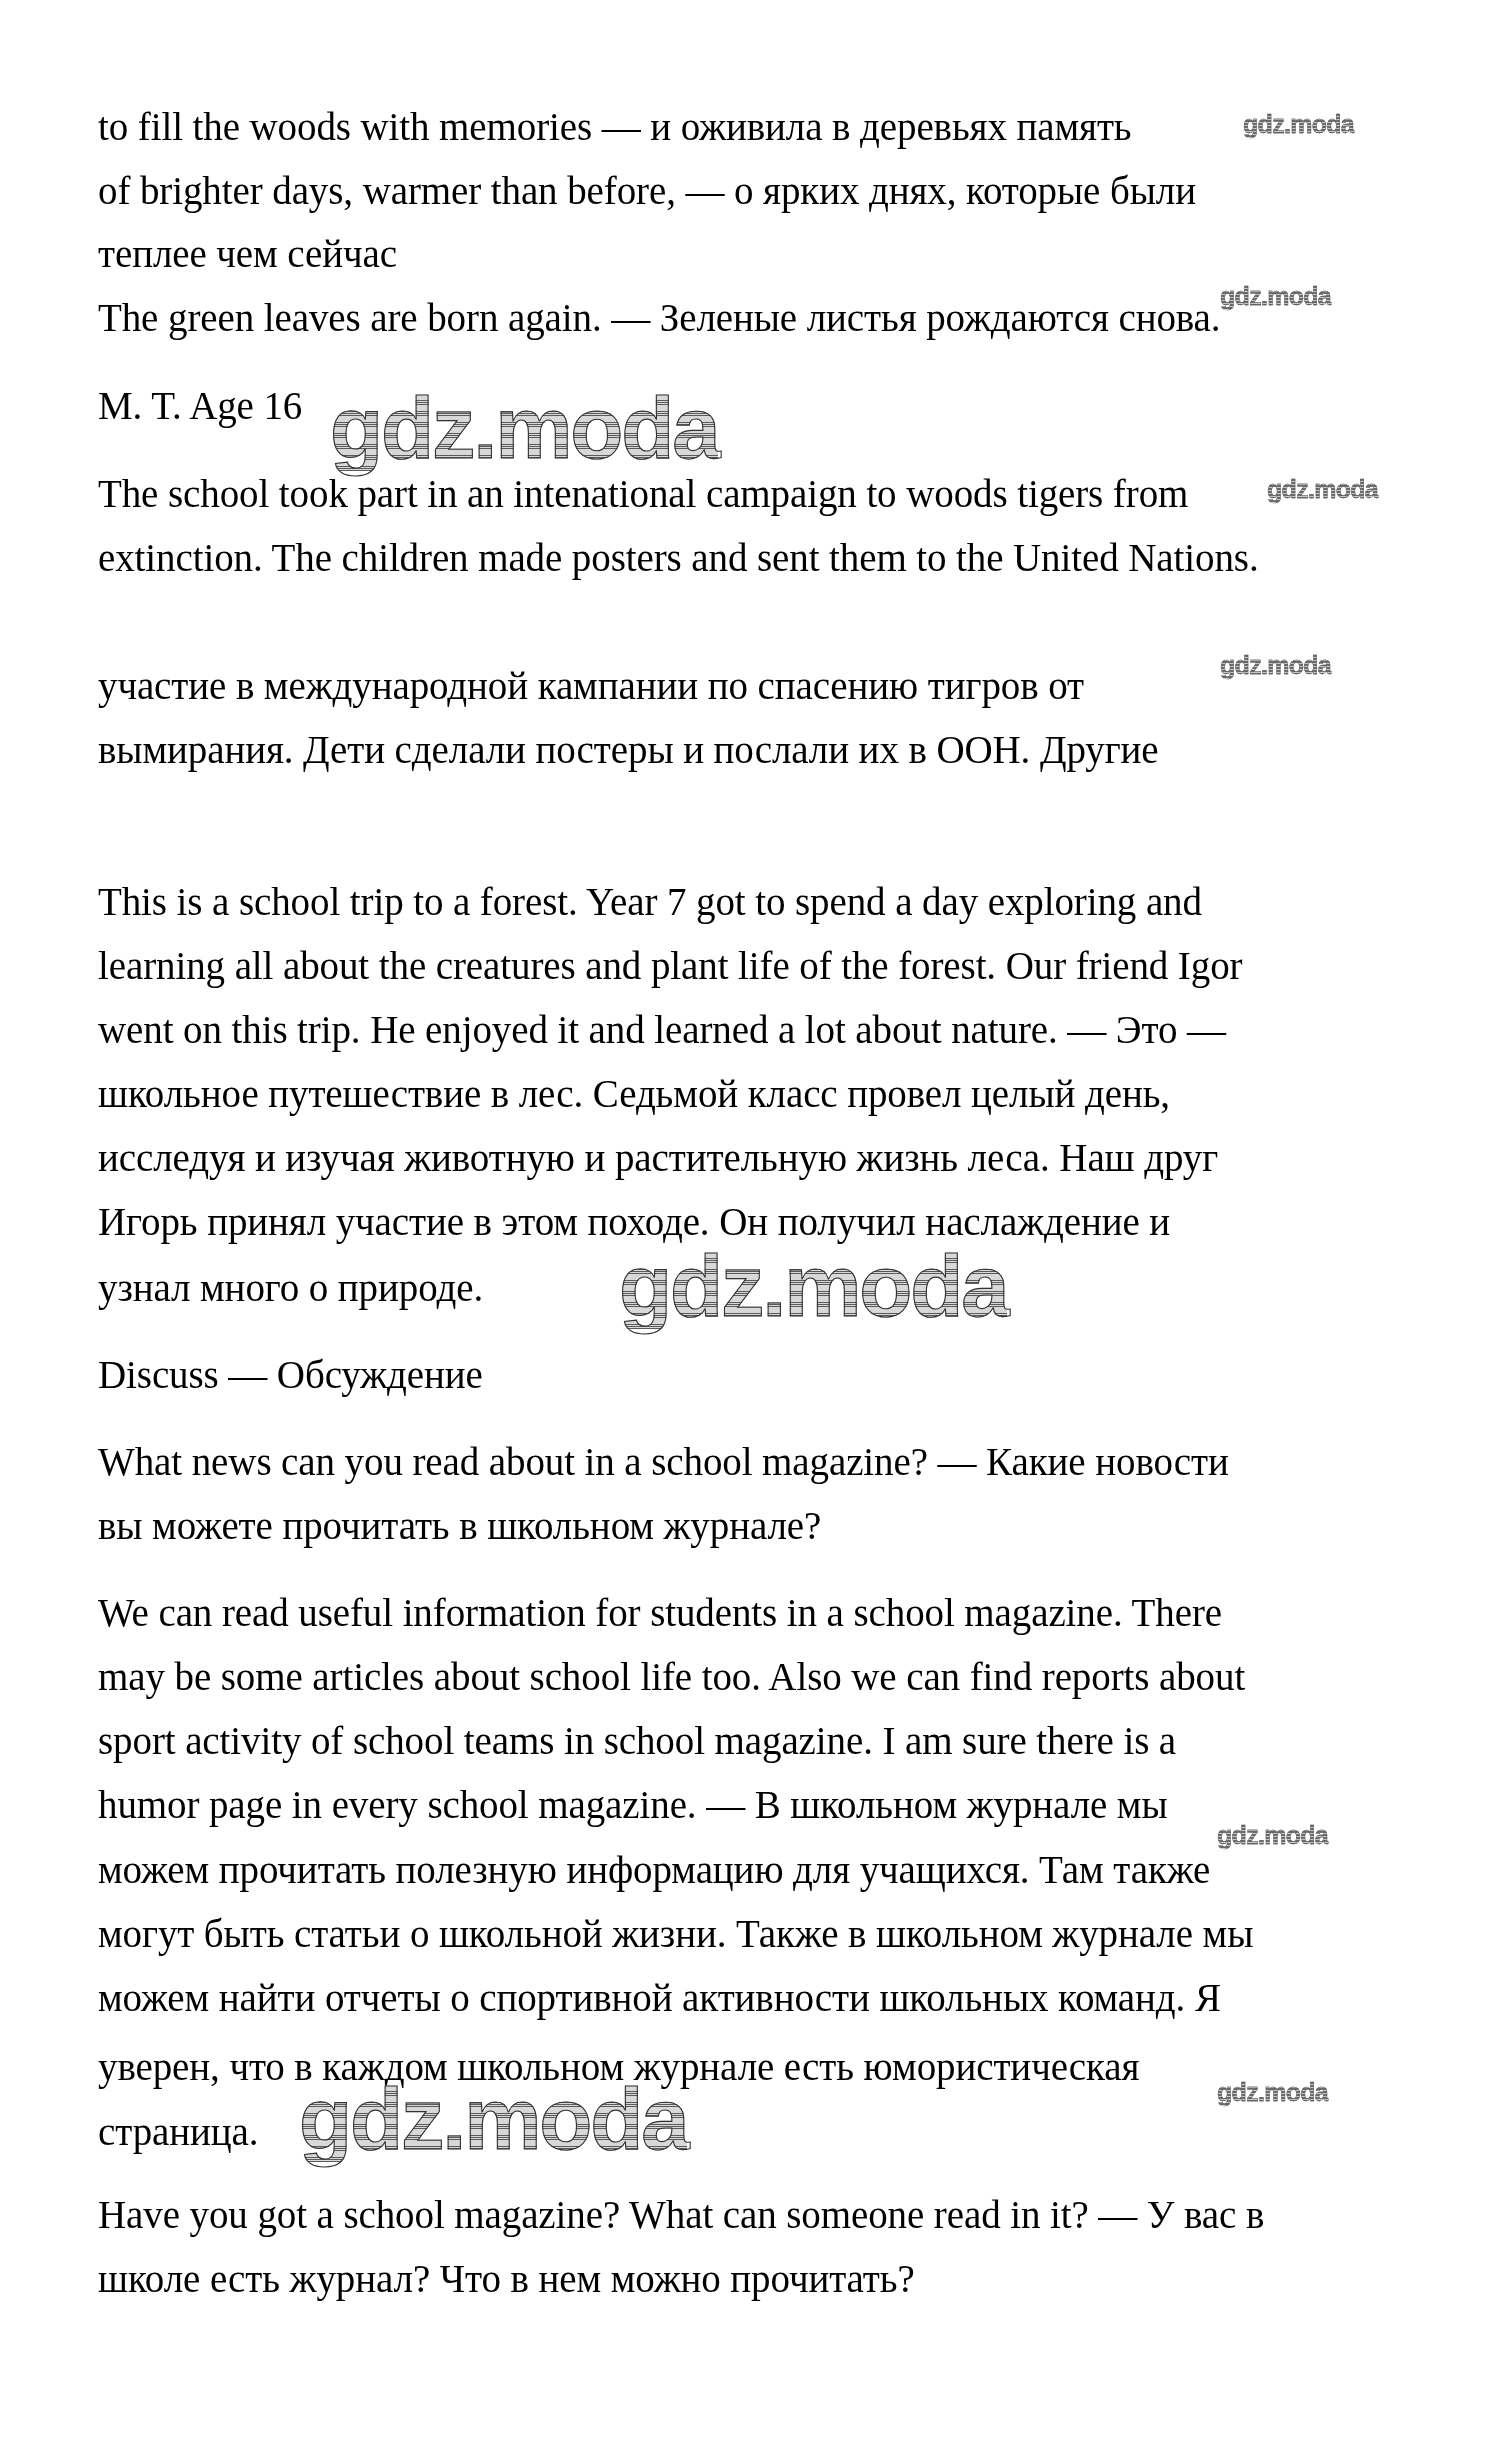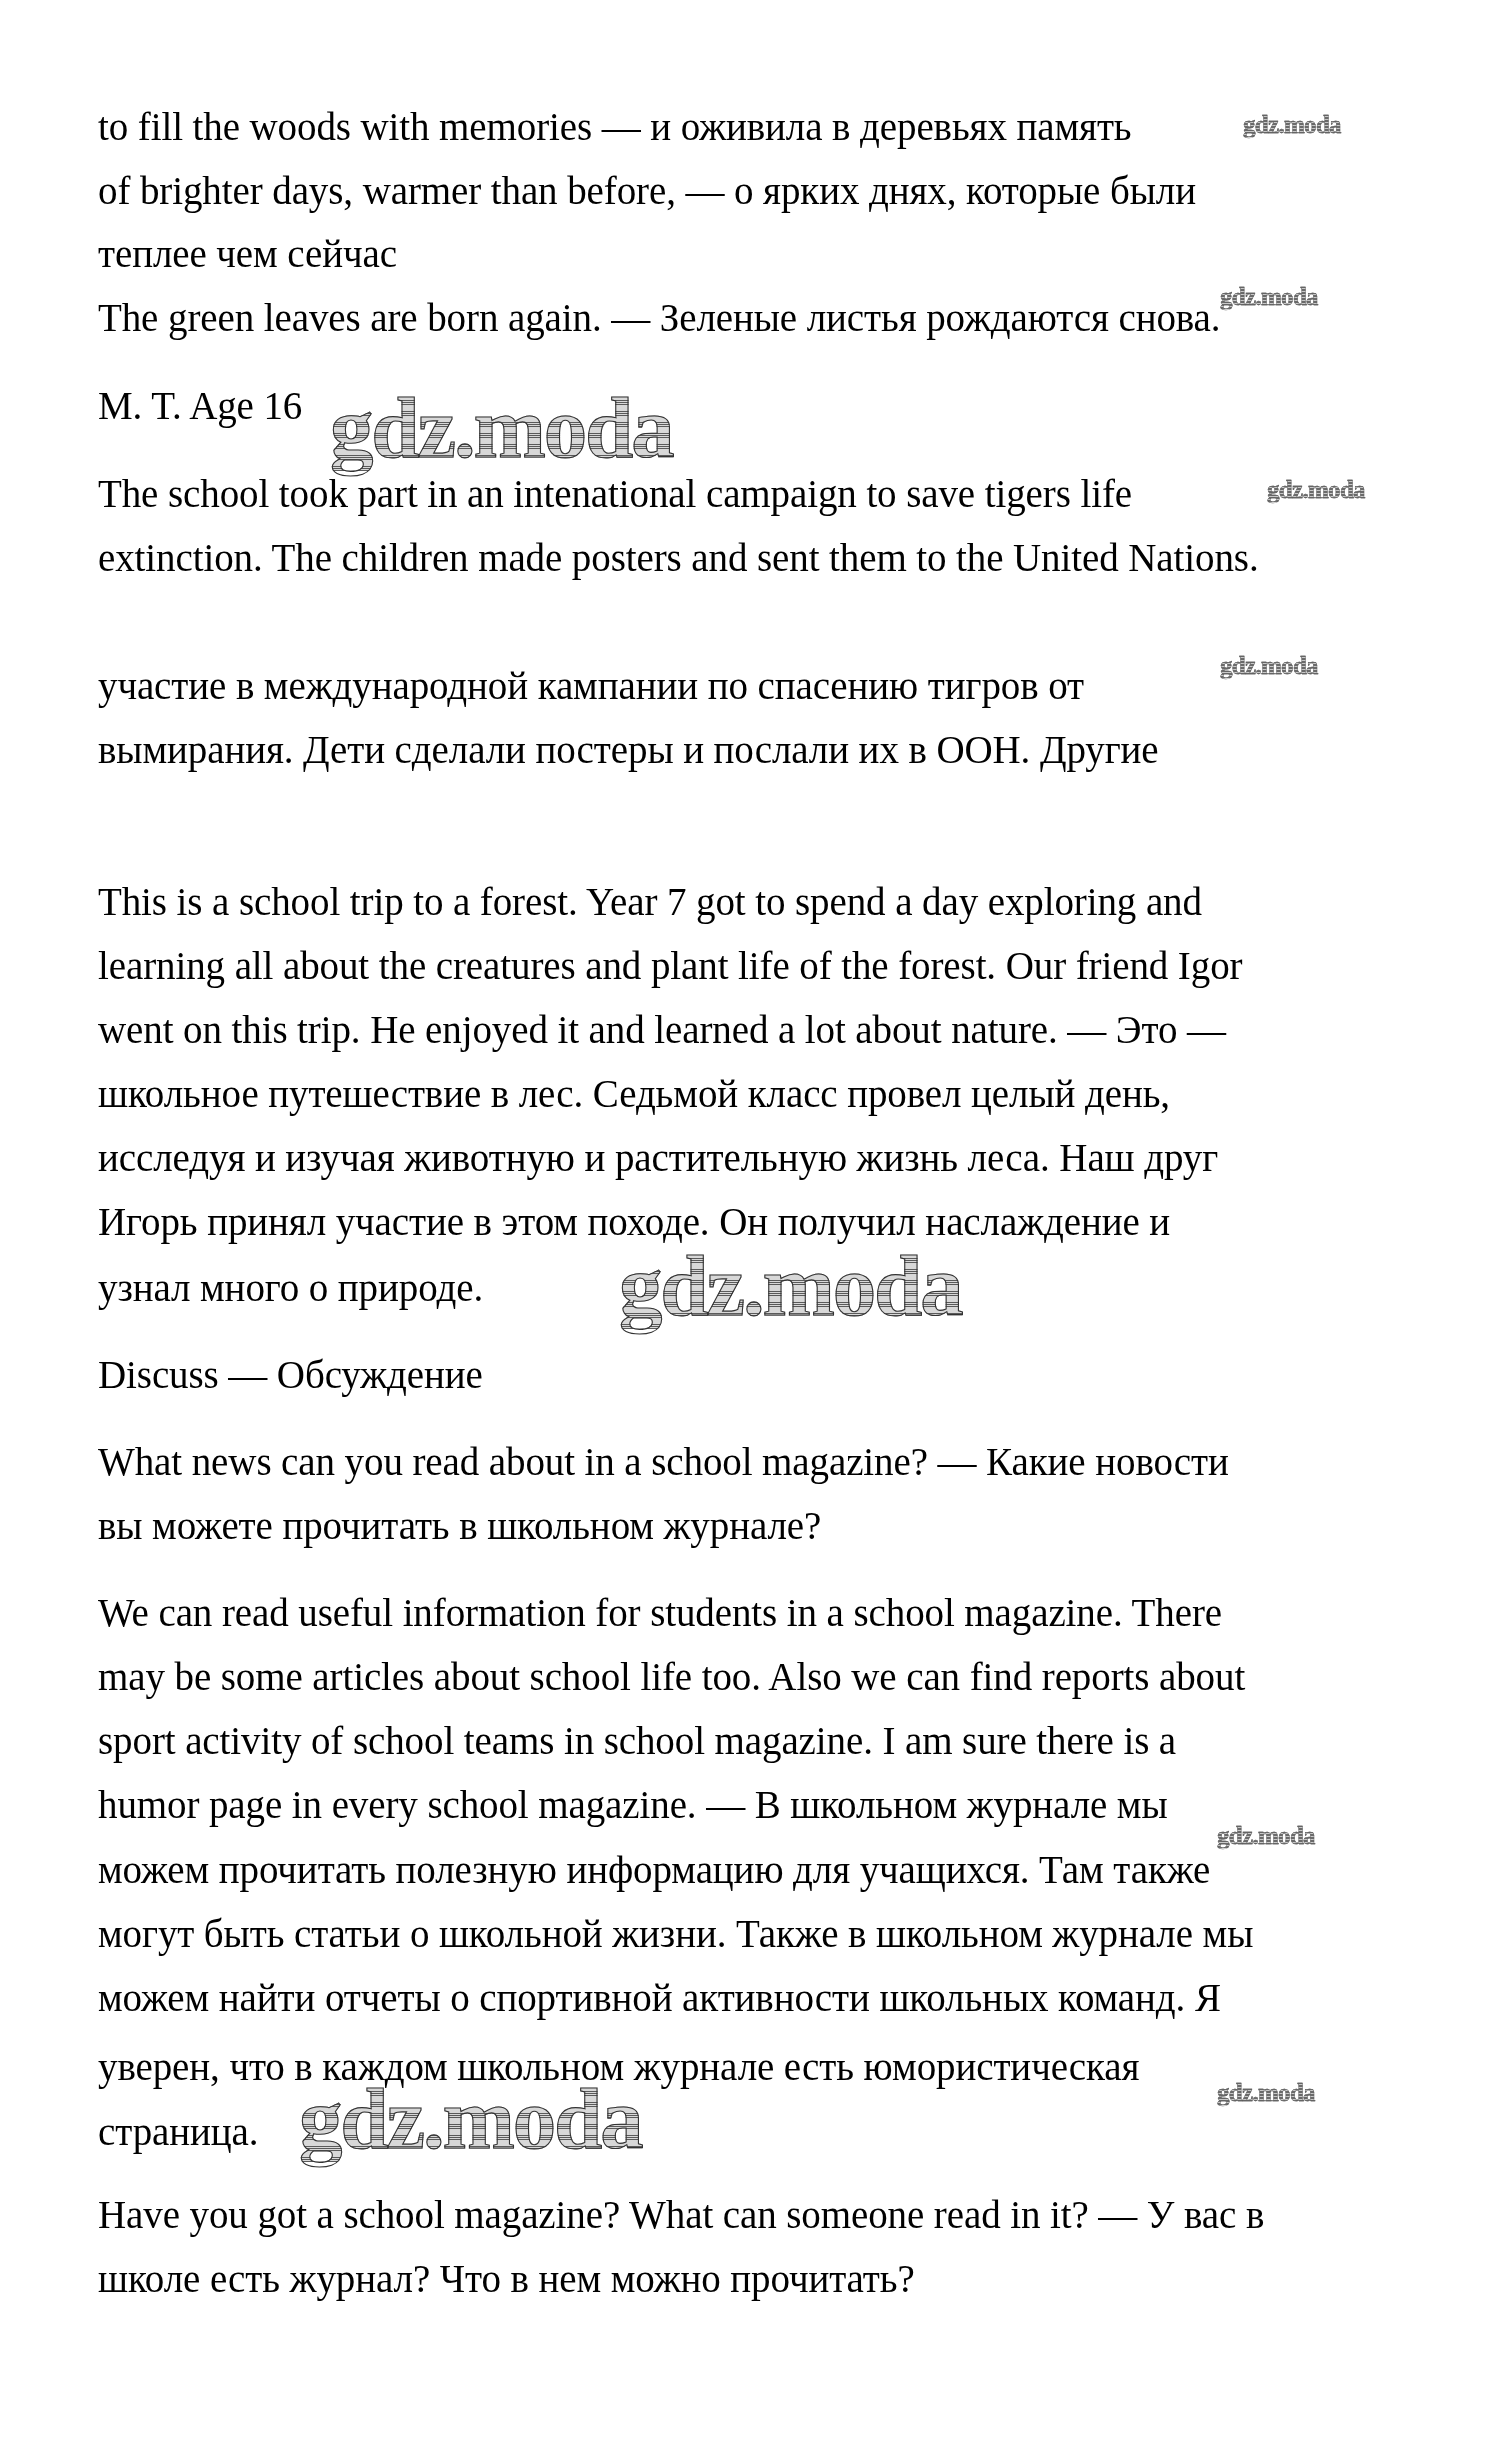--- a/index.html
+++ b/index.html
@@ -24,21 +24,21 @@
   .line {
     position: absolute;
     left: 98px;
     font-size: 39px;
     line-height: 44px;
     white-space: nowrap;
     letter-spacing: -0.1px;
   }
   .wm {
     position: absolute;
-    font-family: Liberation Serif, serif;
+    font-family: Liberation Sans, sans-serif;
     font-weight: bold;
     white-space: nowrap;
     color: #9a9a9a;
     background-image: repeating-linear-gradient(0deg, #5a5a5a 0px, #5a5a5a 0.7px, #d8d8d8 0.7px, #d8d8d8 2.2px);
     -webkit-background-clip: text;
     background-clip: text;
     -webkit-text-fill-color: transparent;
     -webkit-text-stroke: 0.7px #444444;
     line-height: 1;
     letter-spacing: -0.7px;
@@ -59,21 +59,21 @@
 
 <div class="page">
 
   <div class="line" style="top:105px">to fill the woods with memories — и оживила в деревьях память</div>
   <div class="line" style="top:169px">of brighter days, warmer than before, — о ярких днях, которые были</div>
   <div class="line" style="top:232px">теплее чем сейчас</div>
   <div class="line" style="top:296px">The green leaves are born again. — Зеленые листья рождаются снова.</div>
 
   <div class="line" style="top:384px">M. T. Age 16</div>
 
-  <div class="line" style="top:472px">The school took part in an intenational campaign to save tigers life</div>
+  <div class="line" style="top:472px">The school took part in an intenational campaign to woods tigers from</div>
   <div class="line" style="top:536px">extinction. The children made posters and sent them to the United Nations.</div>
   <div class="line" style="top:664px">участие в международной кампании по спасению тигров от</div>
   <div class="line" style="top:728px">вымирания. Дети сделали постеры и послали их в ООН. Другие</div>
 
   <div class="line" style="top:880px">This is a school trip to a forest. Year 7 got to spend a day exploring and</div>
   <div class="line" style="top:944px">learning all about the creatures and plant life of the forest. Our friend Igor</div>
   <div class="line" style="top:1008px">went on this trip. He enjoyed it and learned a lot about nature. — Это —</div>
   <div class="line" style="top:1072px">школьное путешествие в лес. Седьмой класс провел целый день,</div>
   <div class="line" style="top:1136px">исследуя и изучая животную и растительную жизнь леса. Наш друг</div>
   <div class="line" style="top:1200px">Игорь принял участие в этом походе. Он получил наслаждение и</div>

